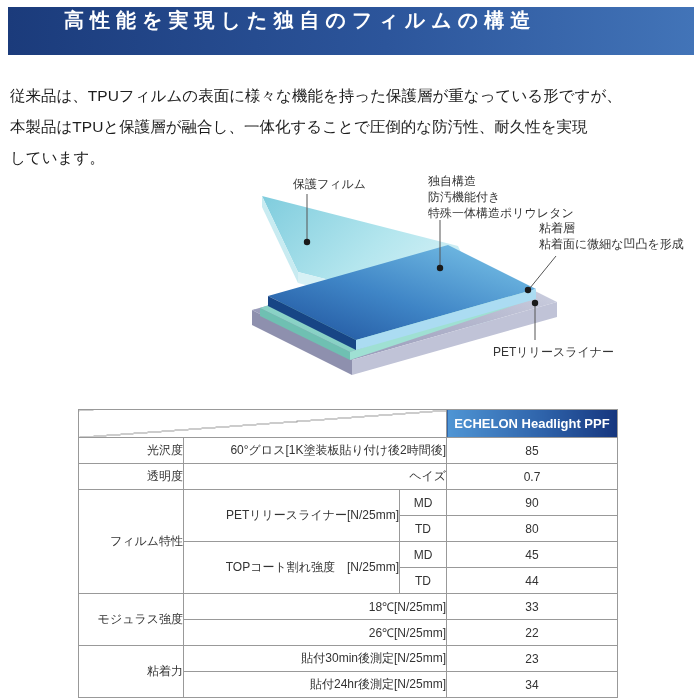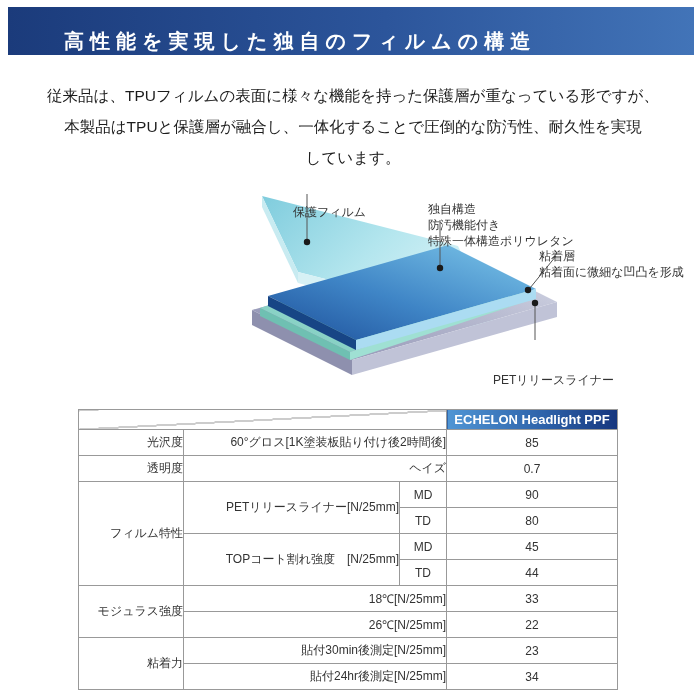--- a/index.html
+++ b/index.html
@@ -5,51 +5,51 @@
   * { margin:0; padding:0; box-sizing:border-box; }
   body { background:#fff; }
   .page {
     position:relative; width:700px; height:700px; background:#fff; overflow:hidden;
     font-family:"Liberation Sans", sans-serif; color:#1b1b1b;
   }
   
   .banner {
     position:absolute; left:8px; top:7px; width:686px; height:48px;
     background:linear-gradient(90deg, #1b3b7b 0%, #2c559b 55%, #4274b8 100%);
-    display:flex; align-items:flex-end; padding-left:56px;
+    display:flex; align-items:flex-start; padding-left:56px;
   }
   .banner span {
     color:#fff; font-size:20px; font-weight:600; letter-spacing:6px;
     font-family:"Liberation Serif", serif;
   }
   
-  .intro { position:absolute; left:10px; top:80px; width:686px;text-align:center; }
+  .intro { position:absolute; left:10px; top:80px; width:686px; }
   .intro div { font-size:15.5px; line-height:31px; color:#1c1c1c; }
   
   .diagram-svg { position:absolute; left:0; top:170px; }
-  .dg-label { position:absolute; font-size:12px; line-height:16px; color:#333; white-space:nowrap;margin-top:28px; }
+  .dg-label { position:absolute; font-size:12px; line-height:16px; color:#333; white-space:nowrap; }
   
   .section-head { position:absolute; left:78px; top:374px; display:flex; align-items:center; }
   .section-head .sq { width:17px; height:17px; background:#14327c; margin-right:9px; }
   .section-head .tt { font-size:19px; font-weight:bold; color:#14327c; letter-spacing:1px; }
   
   .spec-table {
     position:absolute; left:78px; top:409px; width:539px;
     border-collapse:collapse; table-layout:fixed;
   }
   .spec-table col.c1 { width:105px; }
   .spec-table col.c2 { width:216px; }
   .spec-table col.c3 { width:47px; }
   .spec-table col.c4 { width:171px; }
   .spec-table th, .spec-table td {
     border:1px solid #999; font-size:12px; color:#333; font-weight:normal;
     height:26px; padding:0 0 0 12px; text-align:right; vertical-align:middle;
     overflow:hidden; white-space:nowrap;
   }
-  .spec-table tr.hrow th { height:20px; }
+  .spec-table tr.hrow th { height:28px; }
   .spec-table th.diag {
     padding:0;
     background:linear-gradient(to bottom right,
       transparent calc(50% - 0.5px), #999 calc(50% - 0.5px),
       #999 calc(50% + 0.5px), transparent calc(50% + 0.5px));
   }
   .spec-table th.prod {
     background:linear-gradient(90deg, #4f95d4 0%, #2f64ab 55%, #16367e 100%);
     color:#fff; font-weight:bold; font-size:13px; text-align:center; padding:0;
   }

